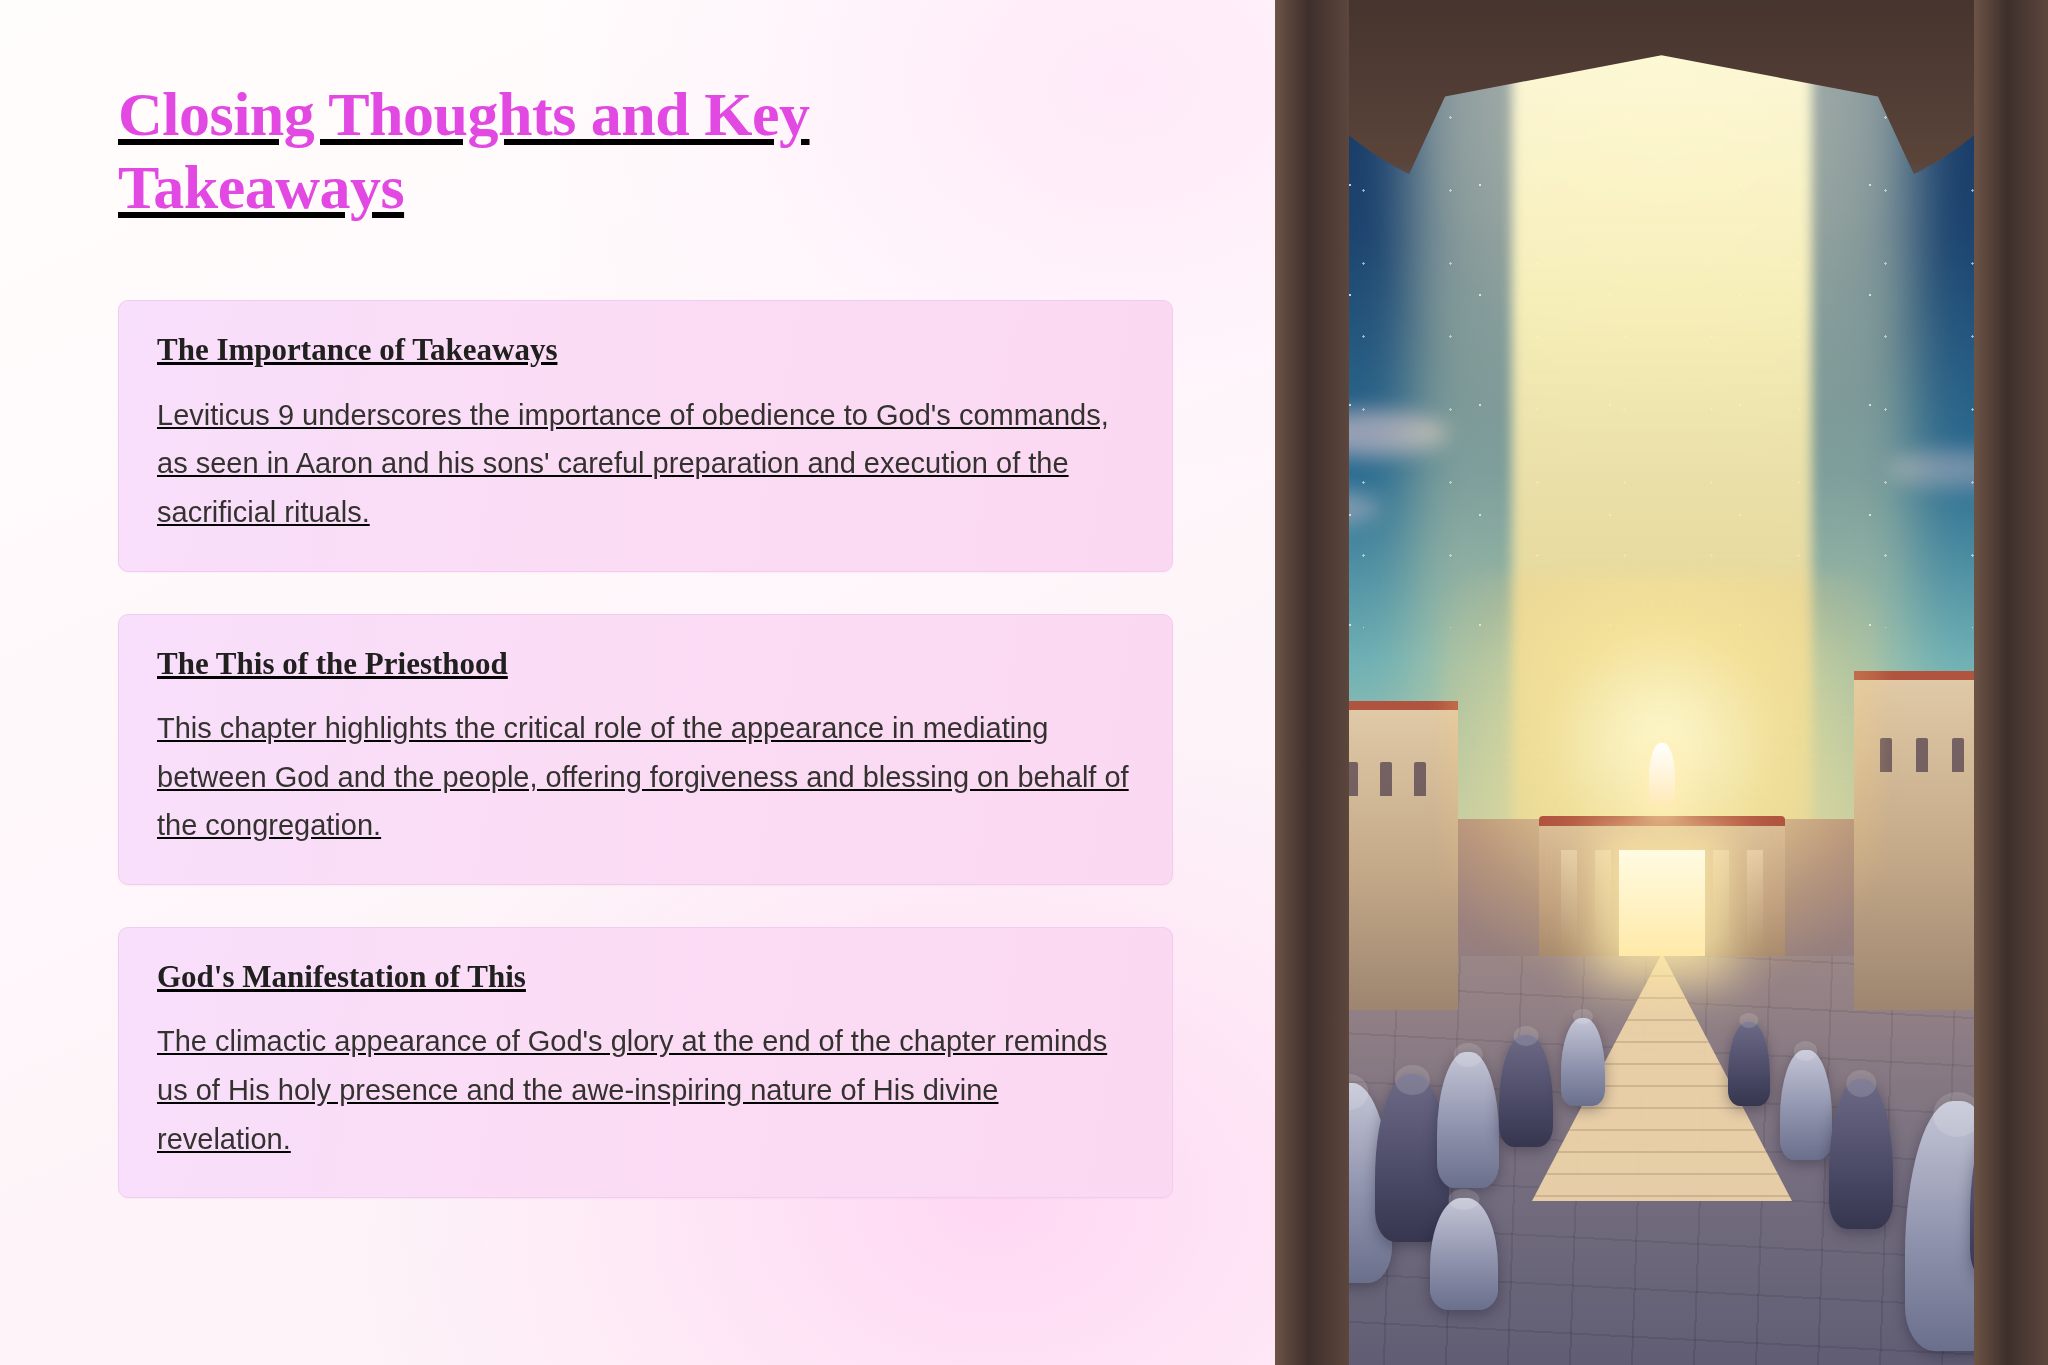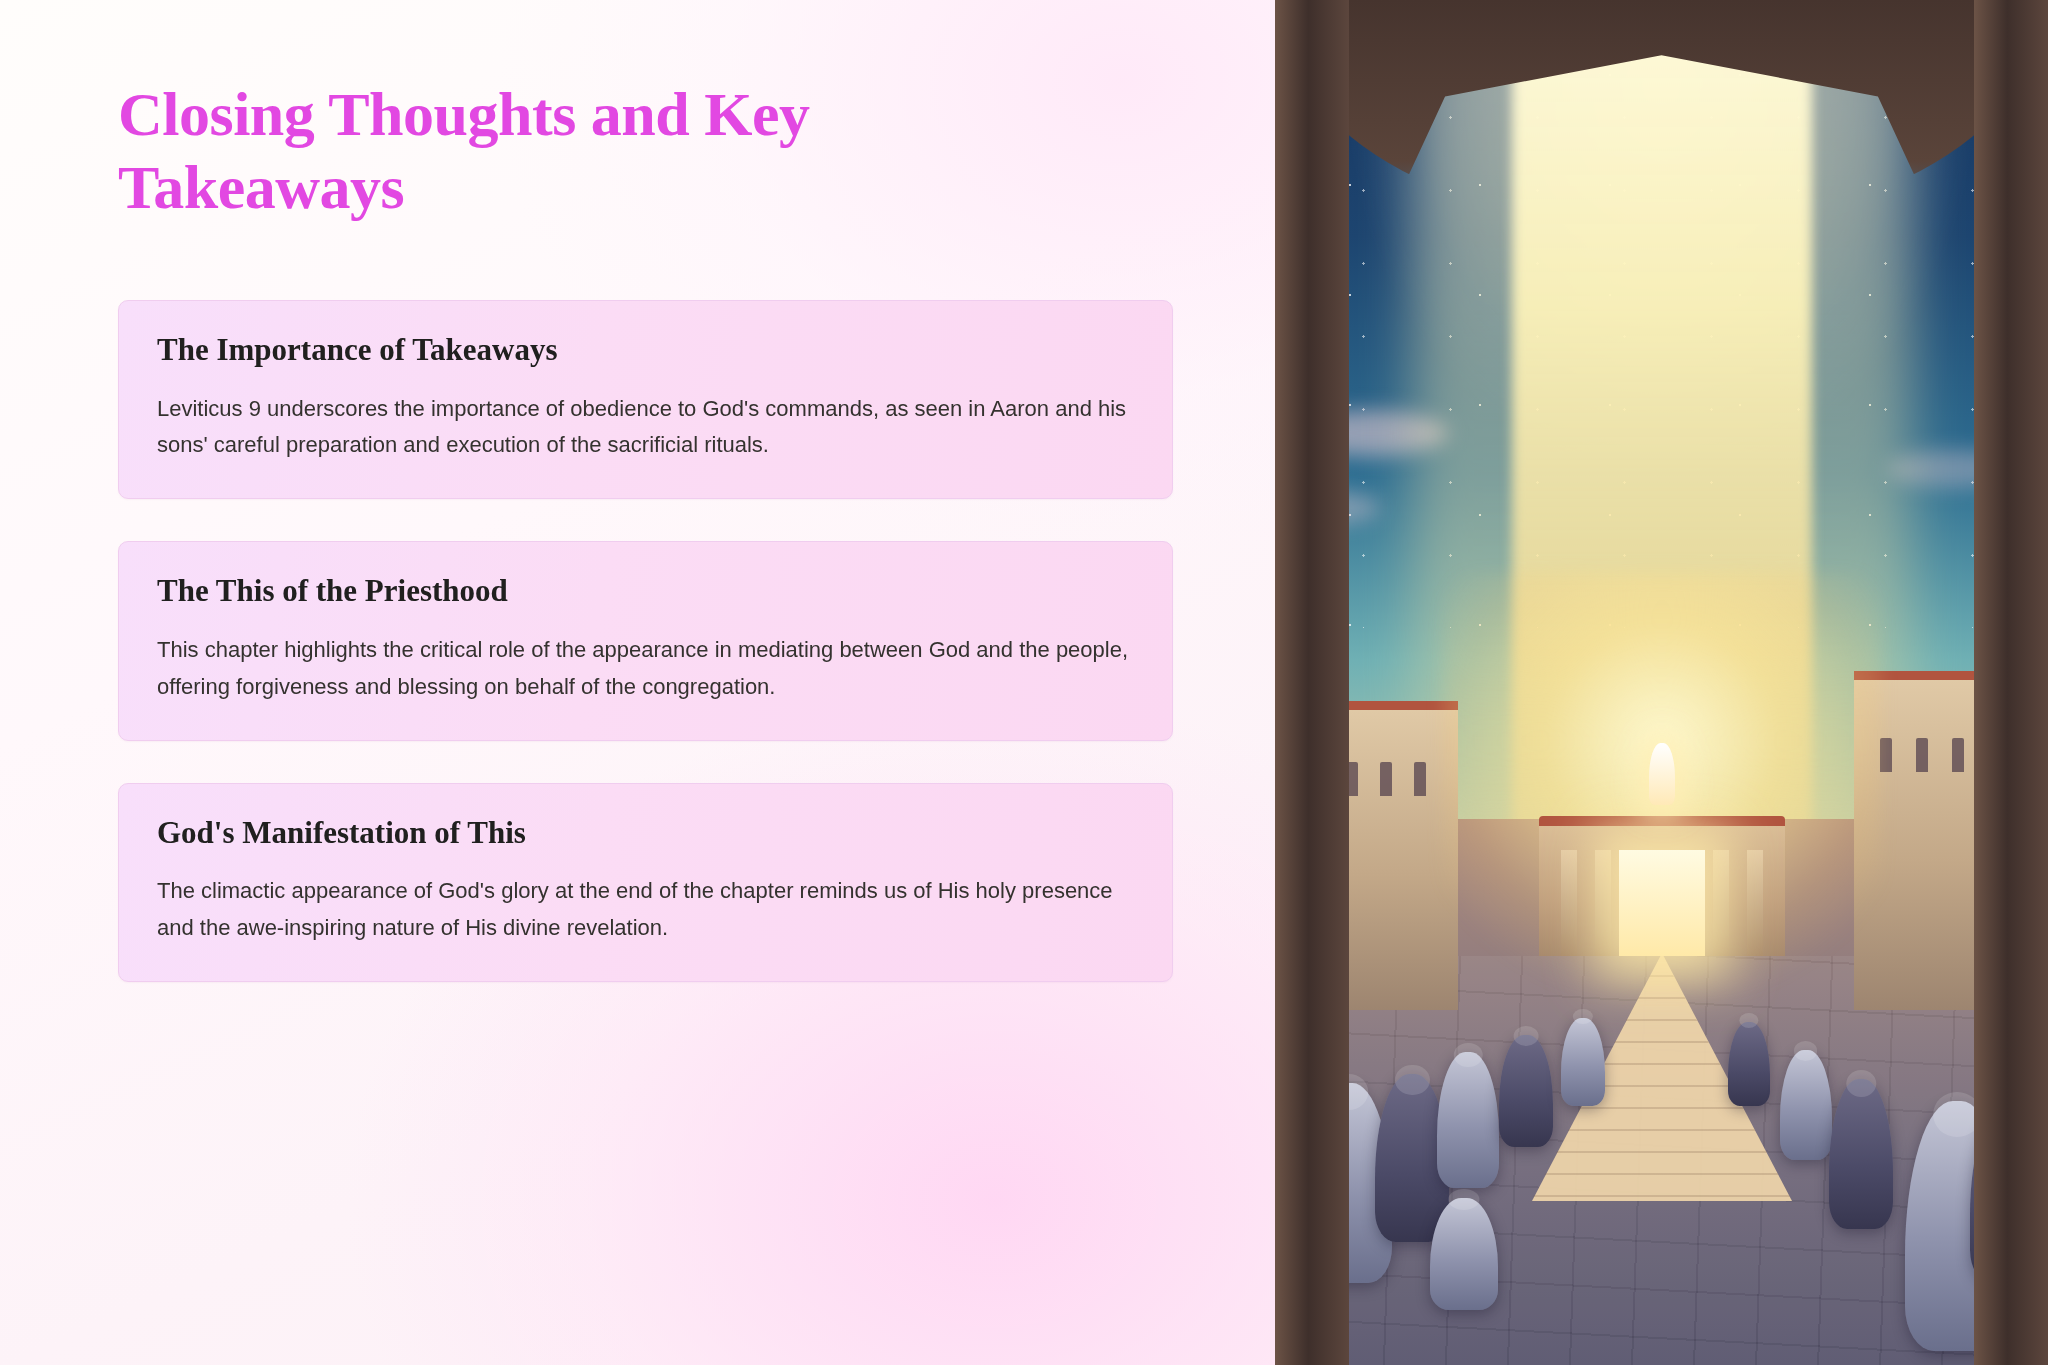--- a/index.html
+++ b/index.html
@@ -23,20 +23,21 @@
   .left-pane {
     position: relative;
     width: 1275px;
     height: 1365px;
     box-sizing: border-box;
     padding: 78px 12px 0 118px;
     background:
       radial-gradient(ellipse 900px 700px at 78% 88%, rgba(255, 214, 243, 0.95) 0%, rgba(255, 226, 246, 0.45) 45%, rgba(255, 255, 255, 0) 72%),
       radial-gradient(ellipse 800px 620px at 88% 6%, rgba(255, 232, 248, 0.9) 0%, rgba(255, 243, 252, 0.4) 50%, rgba(255, 255, 255, 0) 78%),
       linear-gradient(155deg, #fffdfb 0%, #fff8fb 38%, #fdf3f8 70%, #fdf0f6 100%);
+    text-decoration: underline;
   }
   .slide-title {
     font-family: "Liberation Serif", serif;
     font-weight: bold;
     font-size: 62px;
     line-height: 1.18;
     color: #e248e2;
     letter-spacing: -0.5px;
     margin: 0;
     max-width: 900px;
@@ -59,21 +60,21 @@
   .card-title {
     font-family: "Liberation Serif", serif;
     font-weight: bold;
     font-size: 31px;
     line-height: 1.2;
     color: #20201f;
     margin: 0 0 22px 0;
   }
   .card-body {
     font-family: "Liberation Sans", sans-serif;
-    font-size: 22px;
+    font-size: 29px;
     line-height: 1.68;
     color: #34322f;
     margin: 0;
   }
   .right-pane {
     position: relative;
     width: 773px;
     height: 1365px;
     overflow: hidden;
     background: #1c2a46;

